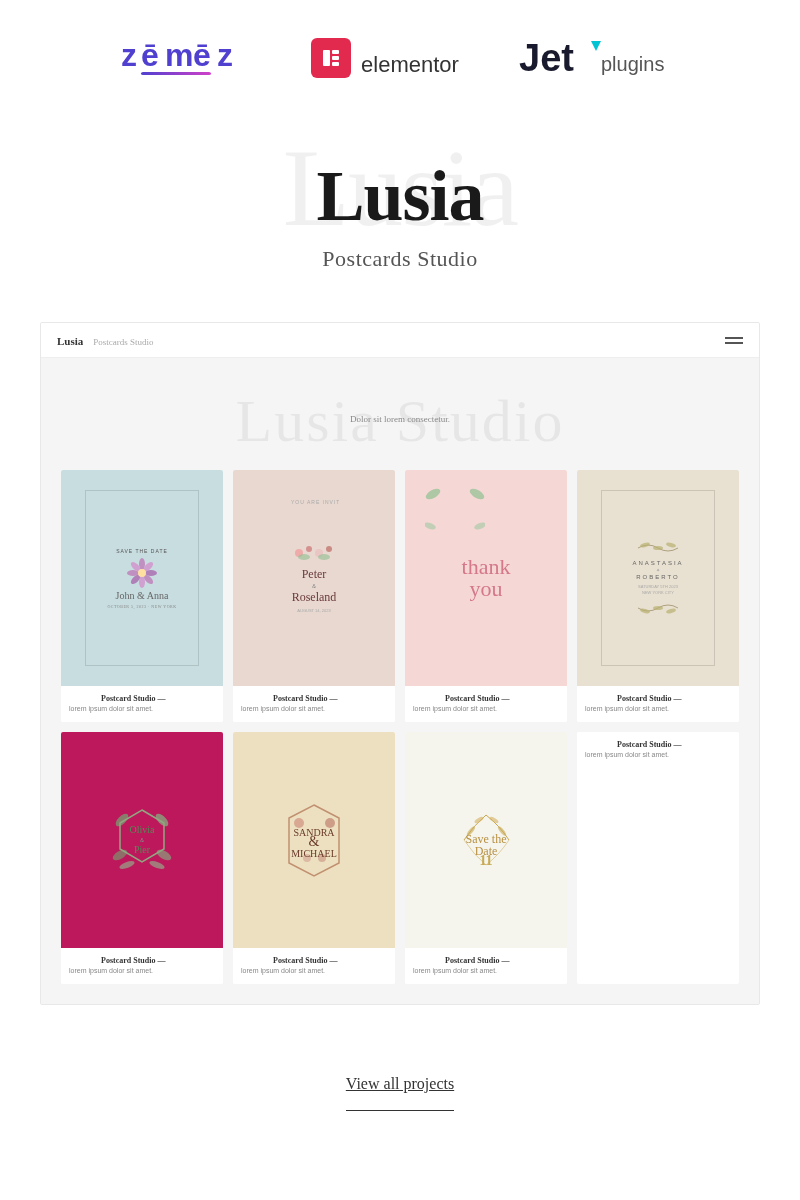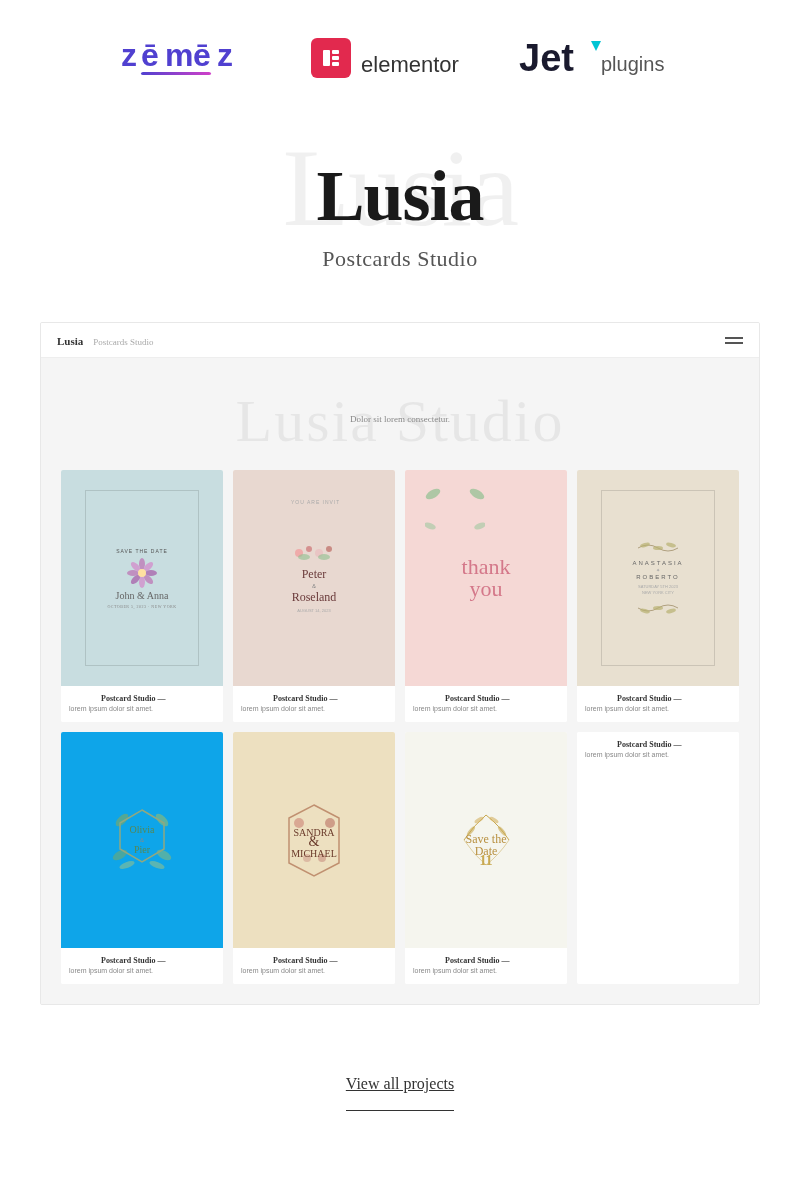--- a/index.html
+++ b/index.html
@@ -165,21 +165,21 @@
 
     
     .card-1 { background: #c8dde0; }
     
     .card-2 { background: #e8d8d0; }
     
     .card-3 { background: #f5d8d5; }
     
     .card-4 { background: #e8e0d0; }
     
-    .card-5 { background: #0ea5e9; }
+    .card-5 { background: #be185d; }
     
     .card-6 { background: #ede8d8; }
     
     .card-7 { background: #f5f5ee; }
     
     .card-8 { background: #f0d8d0; }
 
     .card-inner {
       width: 75%;
       height: 85%;

